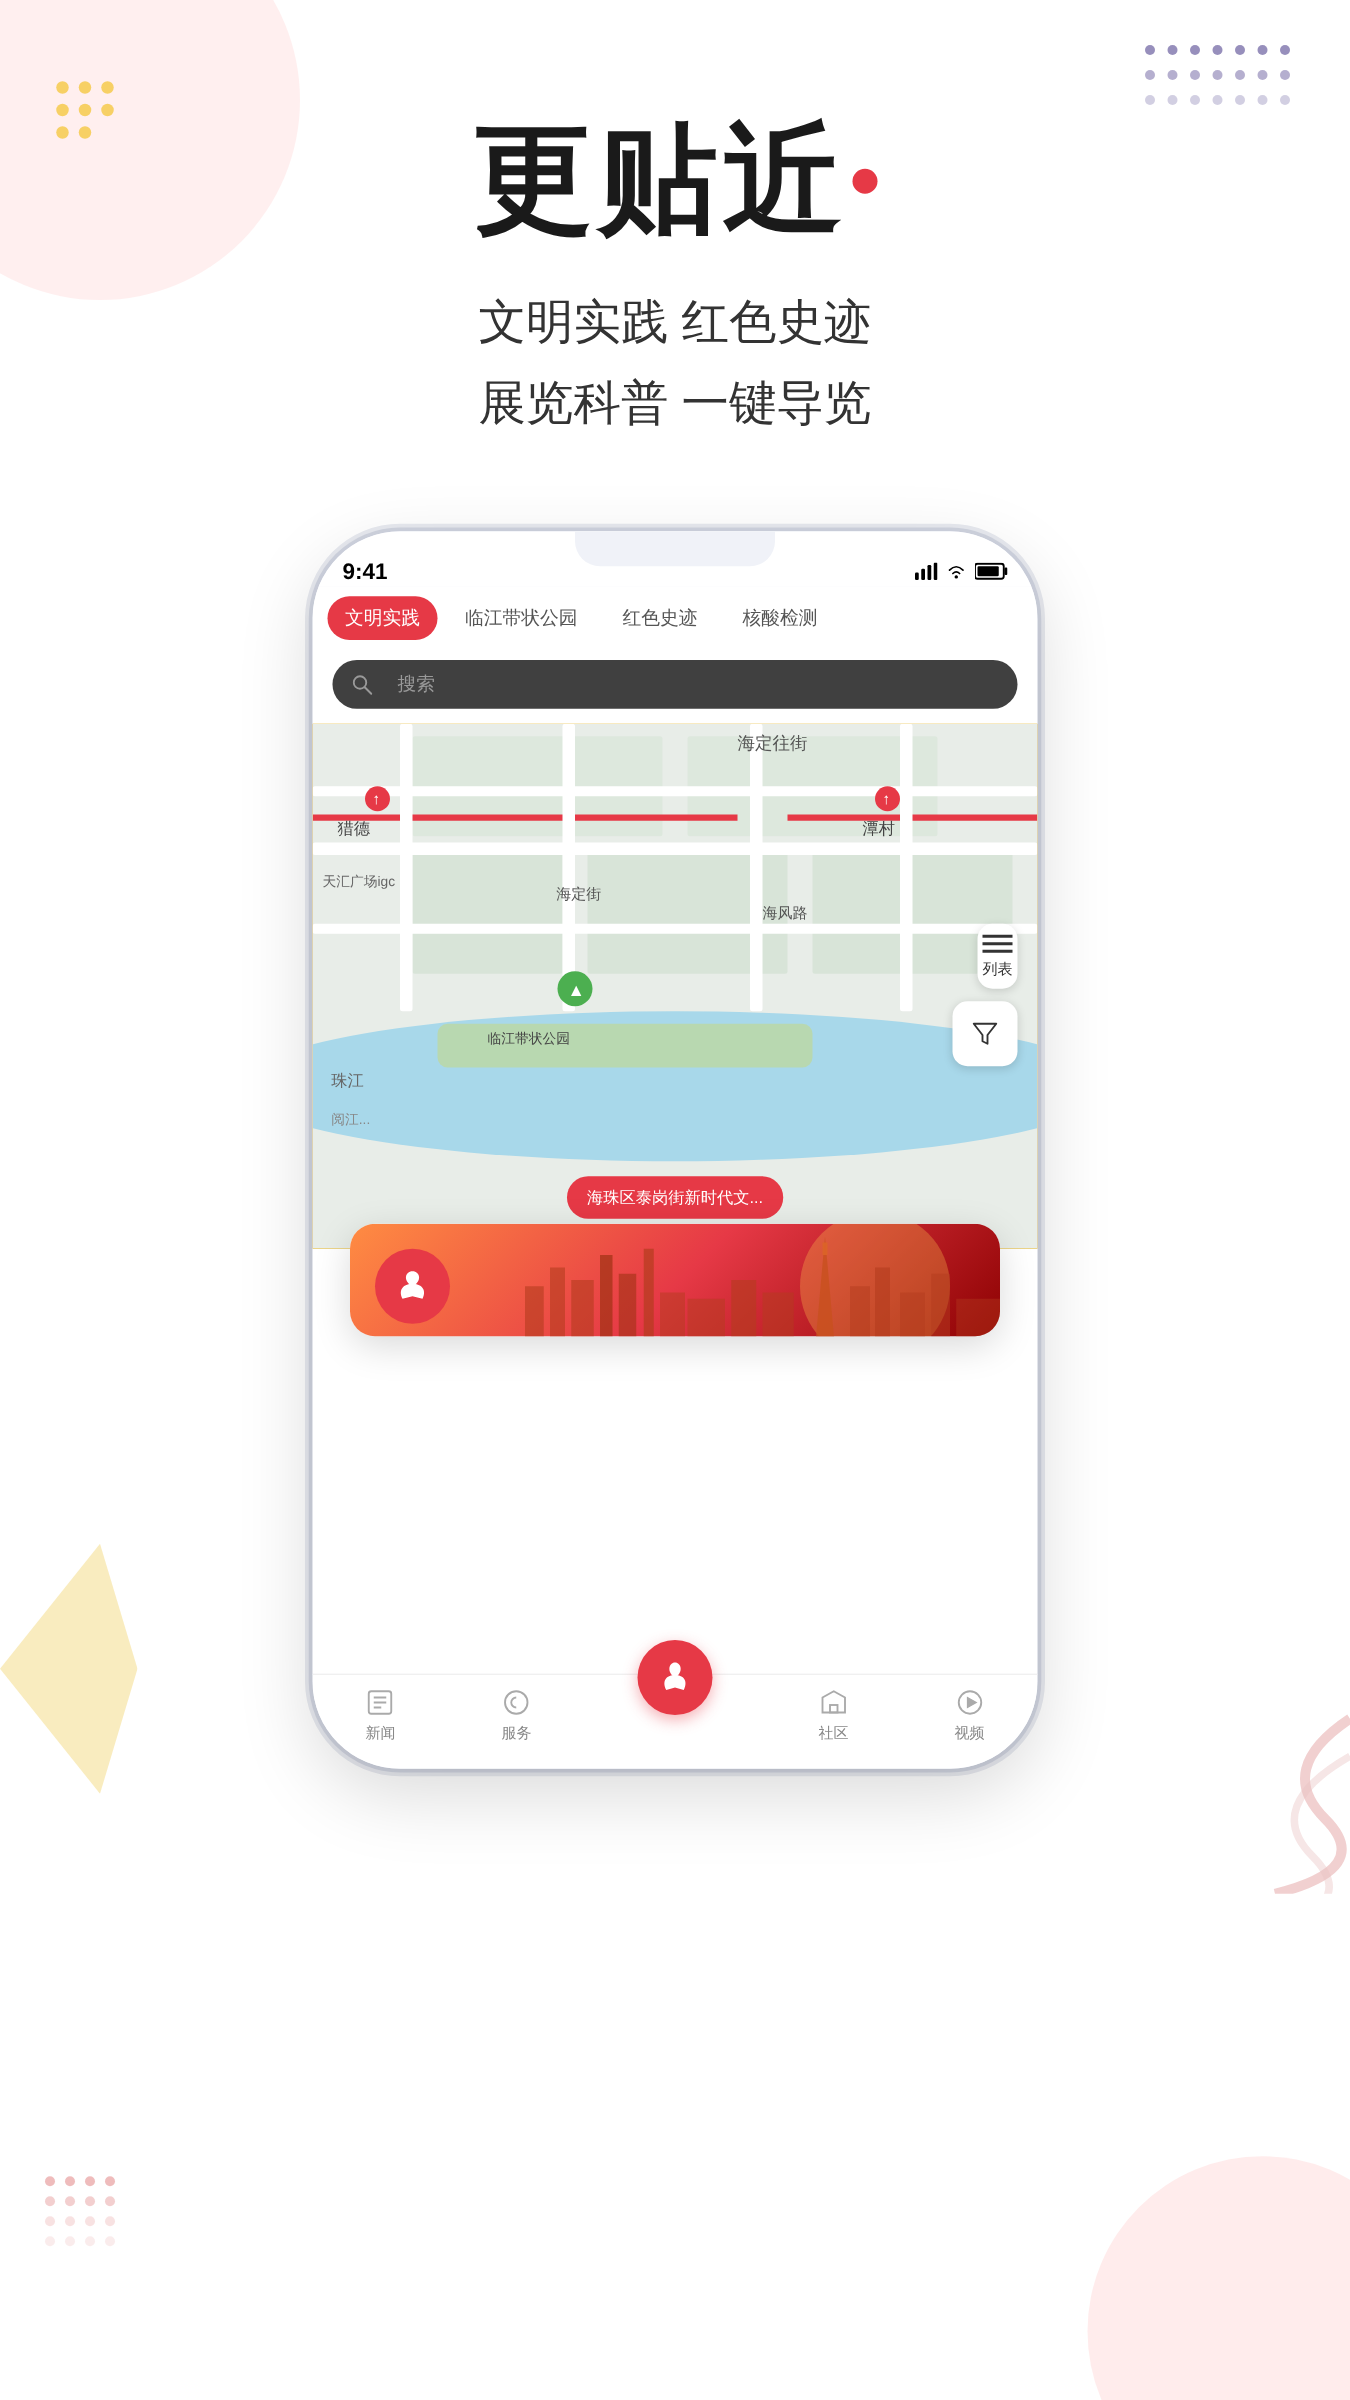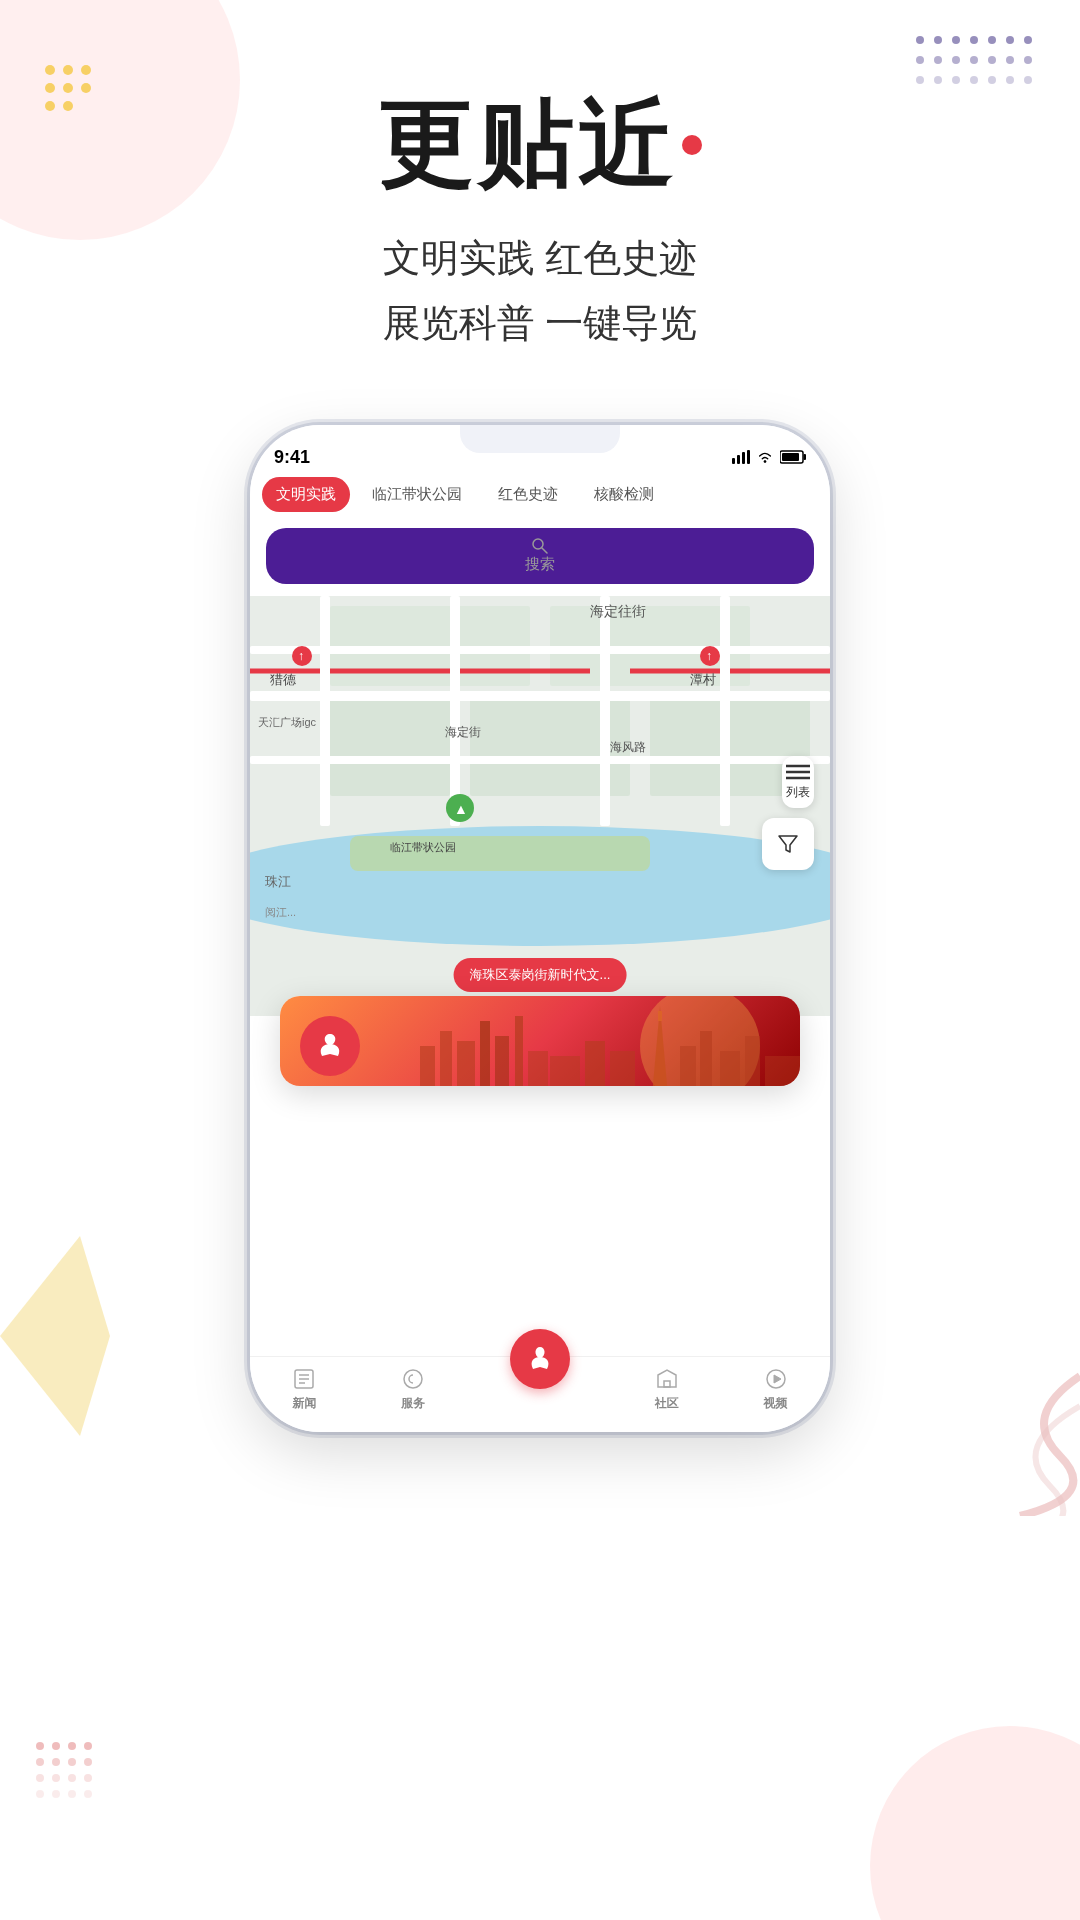--- a/index.html
+++ b/index.html
@@ -142,29 +142,28 @@
       color: white;
     }
 
     
     .search-bar {
       background: white;
       padding: 8px 16px 12px;
     }
 
     .search-input {
-      background: #4c1d95;
+      background: #404040;
       border-radius: 20px;
       padding: 10px 16px;
       display: flex;
       align-items: center;
-      gap: 1px;
+      gap: 20px;
       font-size: 15px;
       color: #999;
-      flex-direction: column;
     }
 
     
     .map-area {
       width: 100%;
       height: 420px;
       background: #eab308;
       position: relative;
       overflow: hidden;
     }
@@ -240,21 +239,20 @@
       position: relative;
     }
 
     .tab-bar-item {
       display: flex;
       flex-direction: column;
       align-items: center;
       gap: 4px;
       font-size: 12px;
       color: #888;
-      font-weight: bold;
     }
 
     .tab-bar-center {
       position: absolute;
       left: 50%; top: -28px;
       transform: translateX(-50%);
       width: 60px; height: 60px;
       background: #e63946;
       border-radius: 50%;
       display: flex; align-items: center; justify-content: center;

